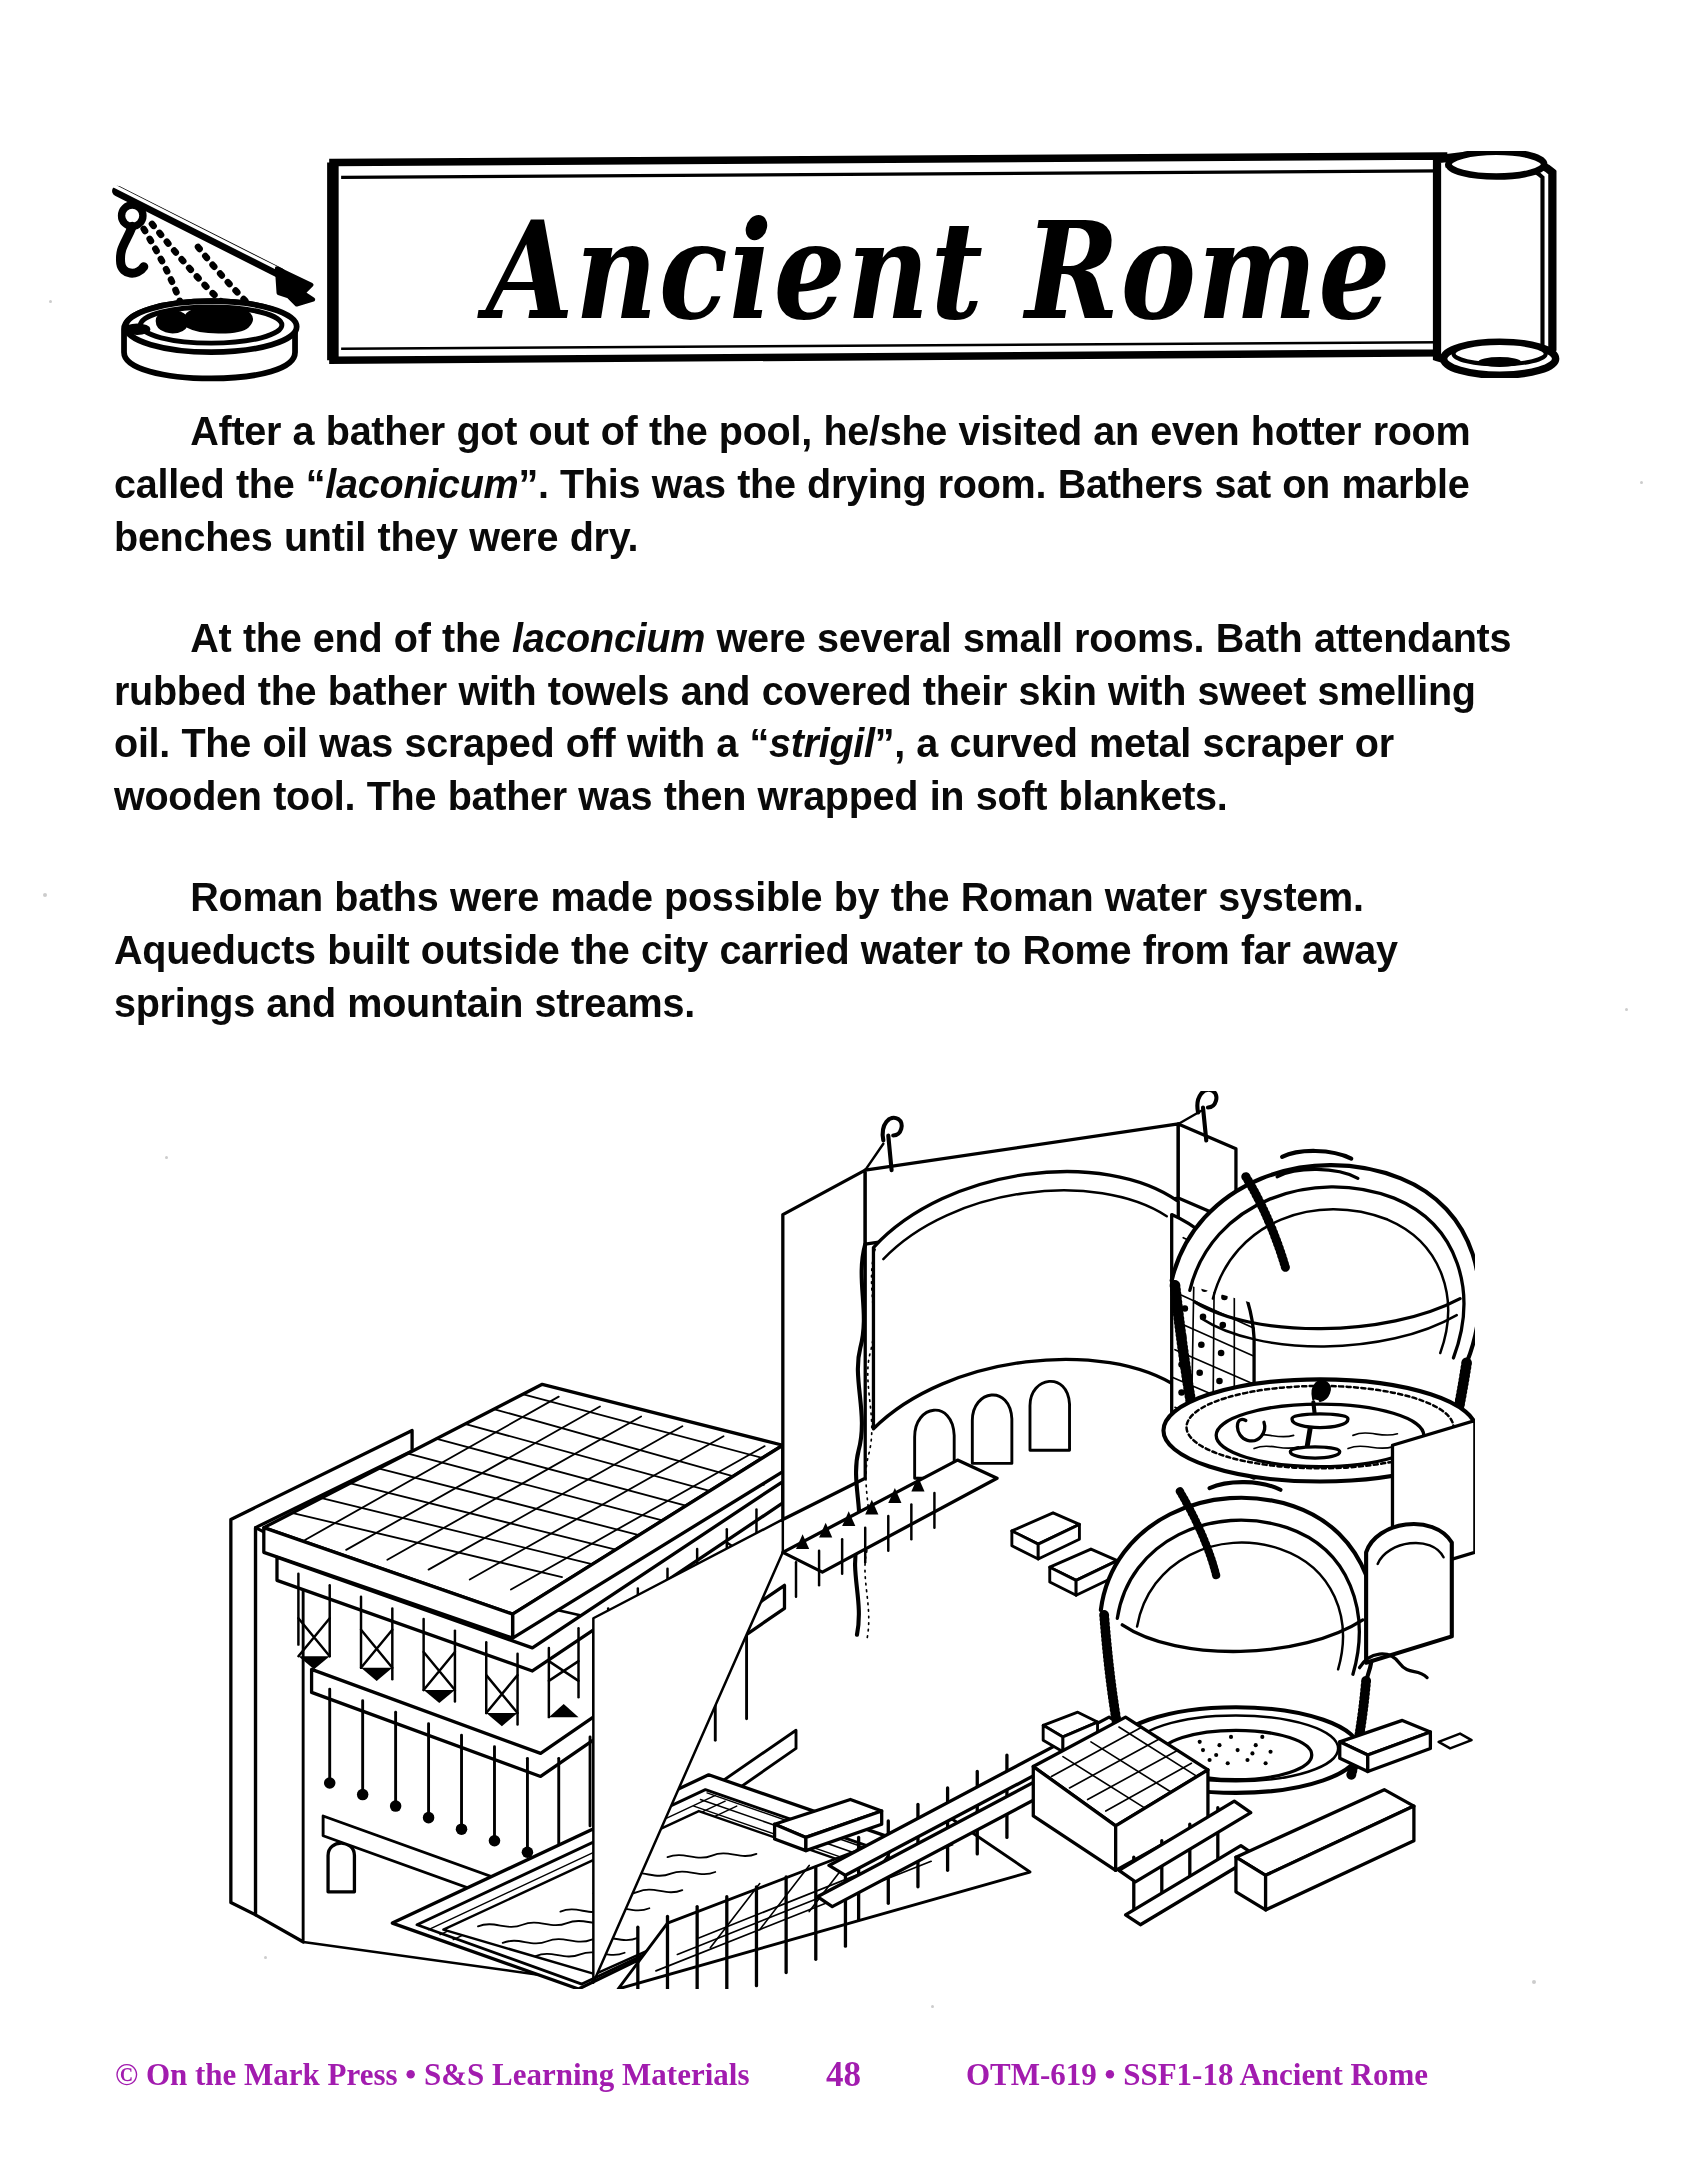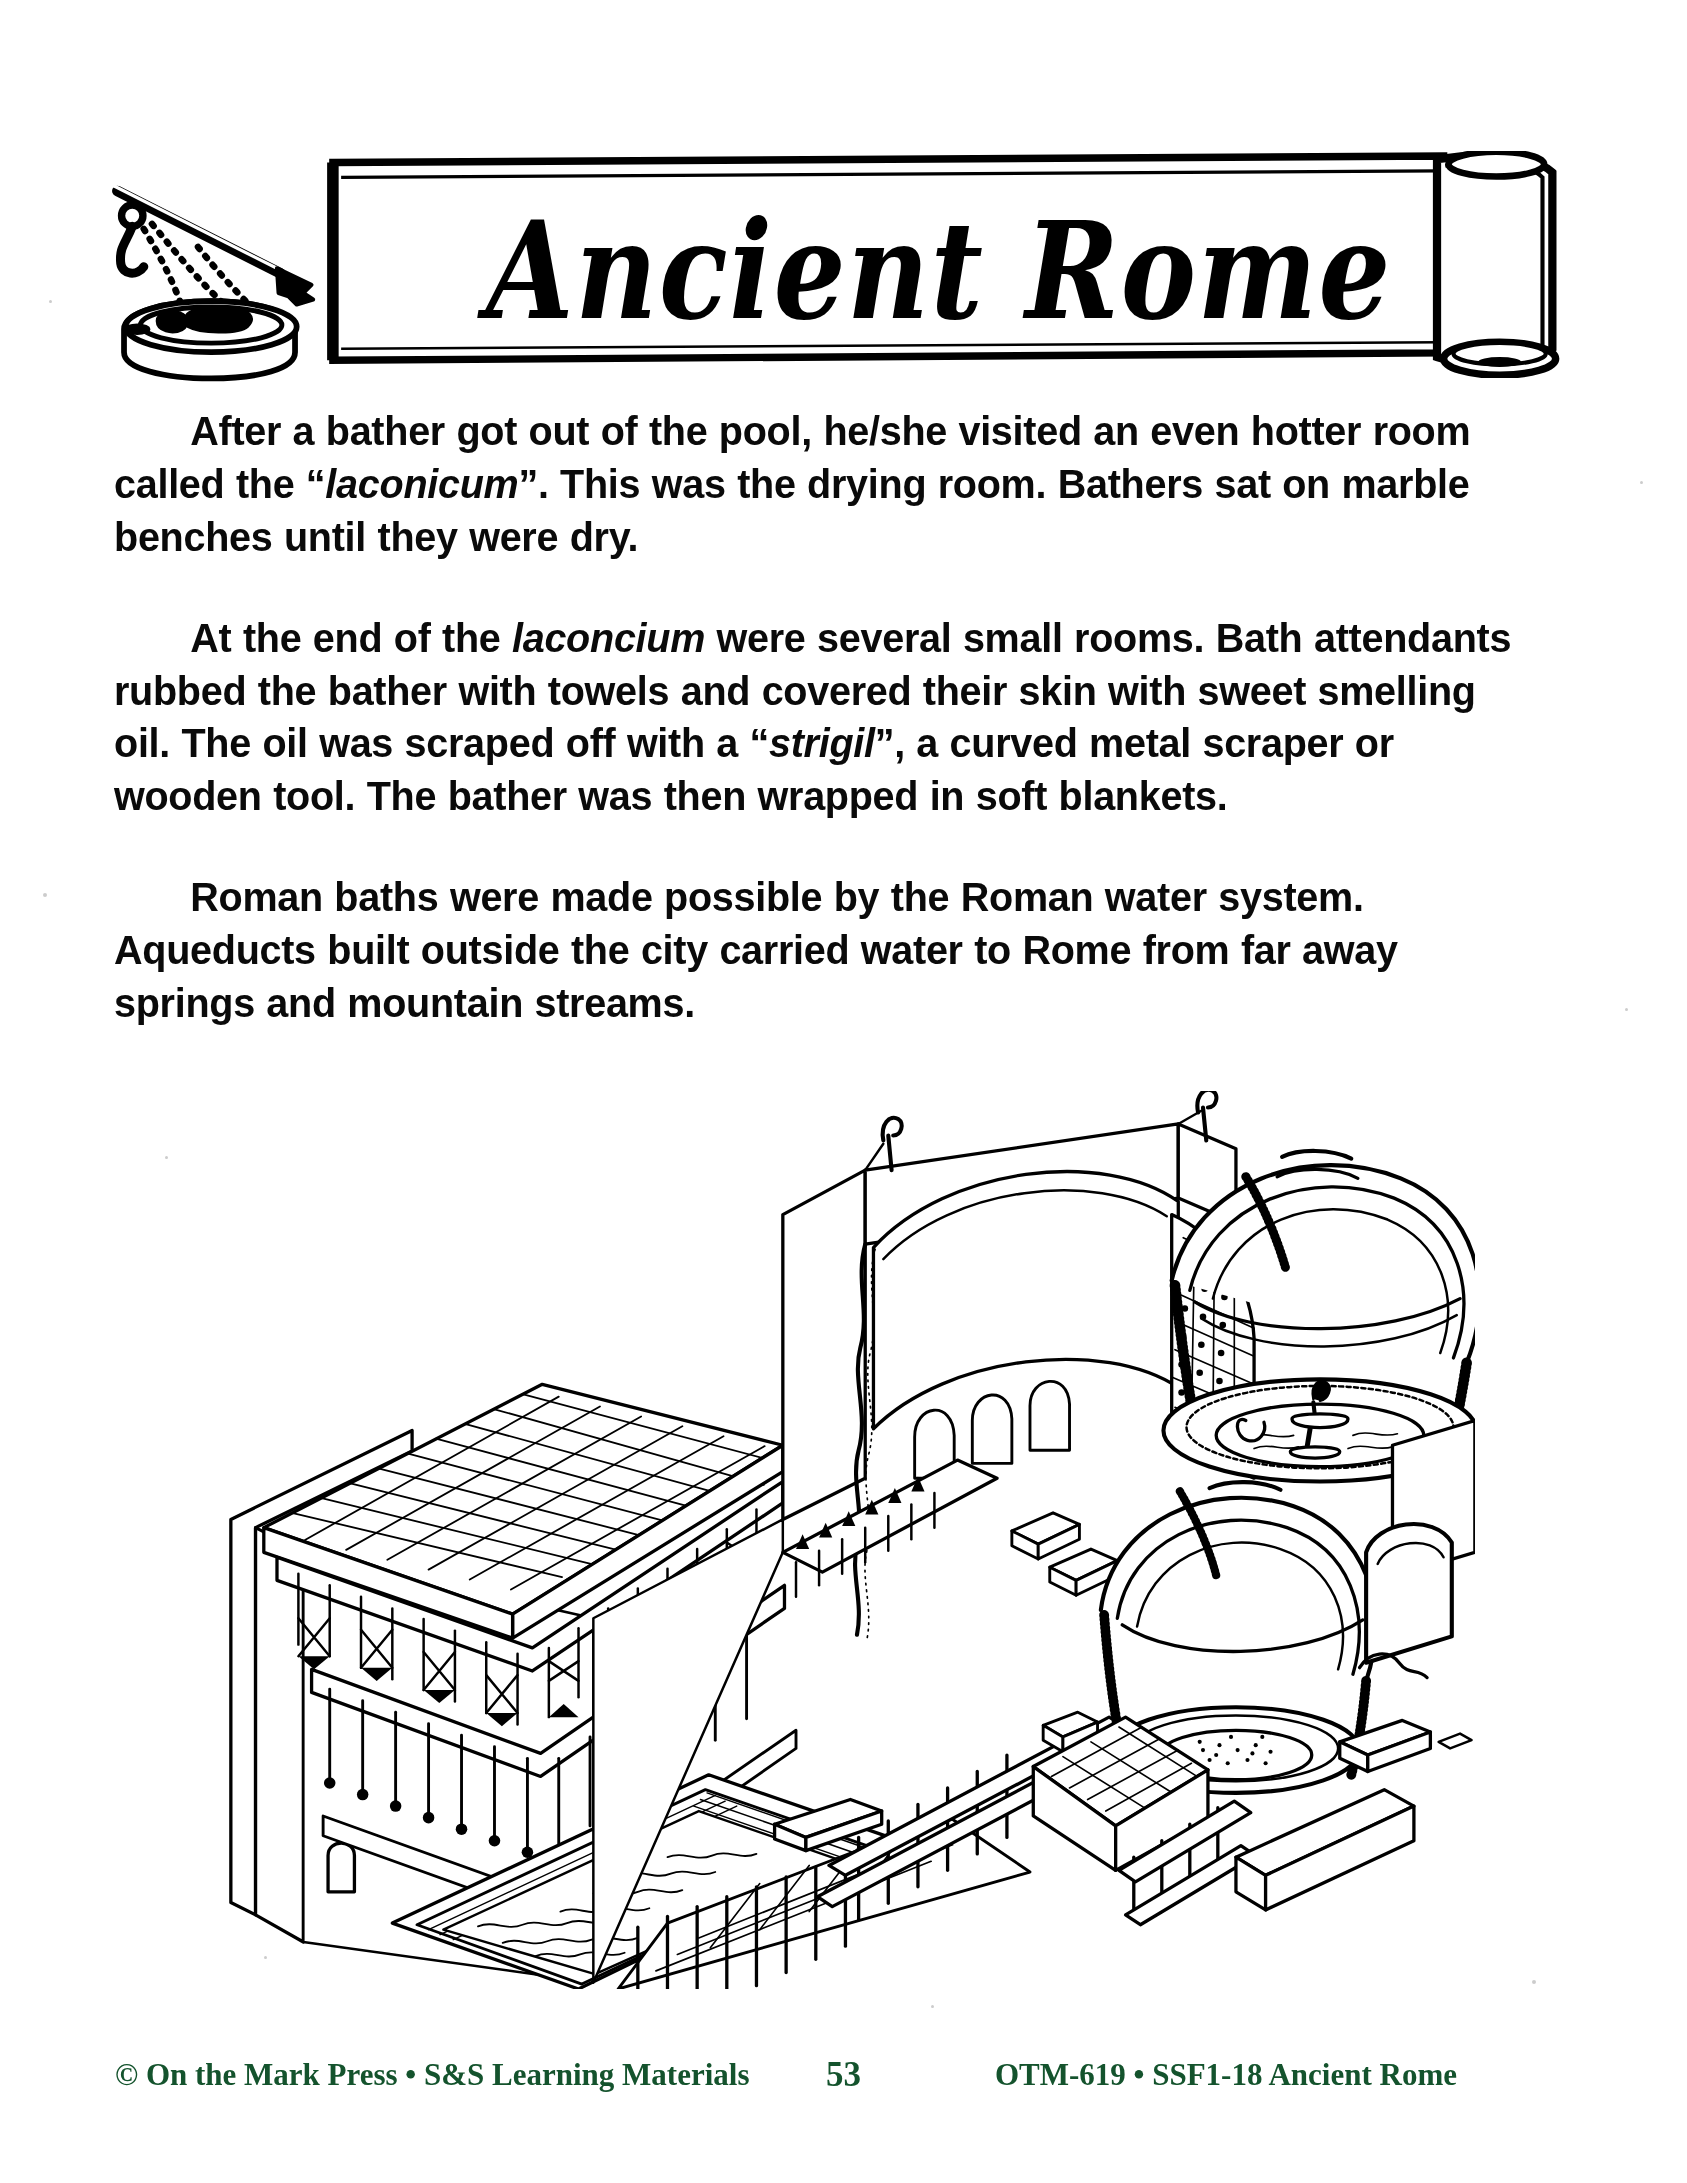--- a/index.html
+++ b/index.html
@@ -115,22 +115,21 @@
     position: absolute;
     left: 0;
     top: 2010px;
     width: 1543px;
     height: 58px;
     display: flex;
     align-items: center;
     font-family: "Liberation Serif", serif;
     font-weight: 700;
     font-size: 31px;
-    color: #14532d;
-    padding-left: 29px;
+    color: #a21caf;
   }
   .footer-left {
     position: absolute;
     left: 115px;
     white-space: nowrap;
   }
   .footer-center {
     position: absolute;
     left: 0;
     width: 1687px;
@@ -601,21 +600,21 @@
         <path d="M1250 930 L1430 848 L1466 868 L1286 952 Z" fill="#fff"></path>
         <path d="M1250 930 L1250 972 L1286 994 L1286 952 Z" fill="#fff"></path>
         <path d="M1286 952 L1466 868 L1466 910 L1286 994 Z" fill="#fff"></path>
       </g>
 
     </svg>
   </div>
 
   <div class="footer">
     <span class="footer-left">© On the Mark Press • S&amp;S Learning Materials</span>
-    <span class="footer-center">53</span>
+    <span class="footer-center">48</span>
     <span class="footer-right">OTM-619 • SSF1-18 Ancient Rome</span>
   </div>
 
   <div class="speckle" style="left:49px;  top:264px;  width:3.3px; height:3.3px;"></div>
   <div class="speckle" style="left:1640px;top:445px;  width:3.3px; height:3.3px;"></div>
   <div class="speckle" style="left:43px;  top:857px; width:4.1px; height:4.1px;"></div>
   <div class="speckle" style="left:1625px;top:972px; width:3.3px; height:3.3px;"></div>
   <div class="speckle" style="left:165px; top:1120px; width:3.3px; height:3.3px;"></div>
   <div class="speckle" style="left:1532px;top:1944px; width:4.1px; height:4.1px;"></div>
   <div class="speckle" style="left:264px; top:1920px; width:3.3px; height:3.3px;"></div>

